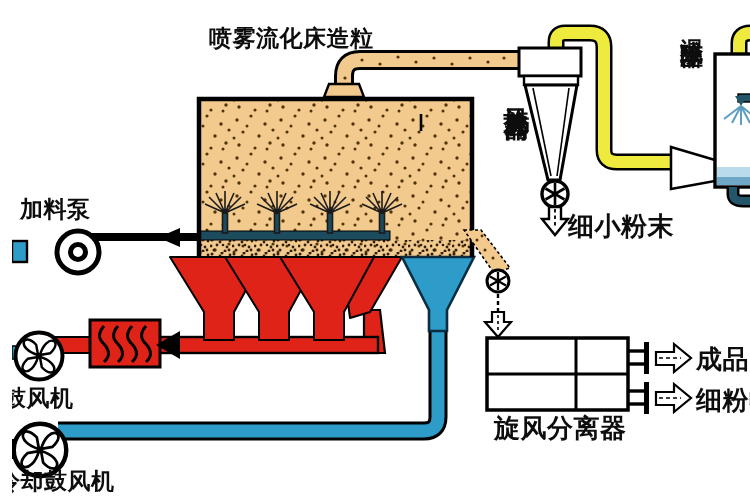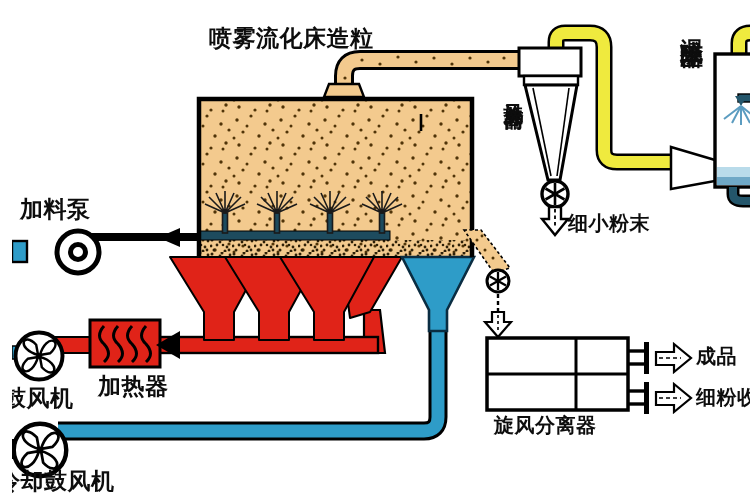--- a/index.html
+++ b/index.html
@@ -2,21 +2,21 @@
 <html><head>
 <meta charset="utf-8">
 <style>
   html,body{margin:0;padding:0;background:#fff;}
   .stage{position:relative;width:750px;height:500px;background:#fff;overflow:hidden;
          font-family:"DejaVu Sans",sans-serif;margin-left:12px;}
   .stage svg{position:absolute;left:0;top:0;}
   .lbl{position:absolute;font-weight:bold;color:#0d0d0d;font-size:23px;line-height:1.12;
        letter-spacing:0.5px;white-space:nowrap;}
   .lbl.v{writing-mode:vertical-rl;text-orientation:upright;letter-spacing:2px;line-height:1;}
-  .lbl.s{font-size:20px;}
+  .lbl.s{font-size:26px;}
 </style>
 </head>
 <body>
 
 <div class="stage">
 <svg width="750" height="500" viewBox="0 0 750 500">
   <defs>
     <pattern id="dotsSparse" width="44" height="38" patternUnits="userSpaceOnUse">
       <g fill="#503408">
         <circle cx="5" cy="6" r="1.7"></circle>
@@ -242,21 +242,20 @@
   </g>
   <g>
     <path d="M721,187 V194 Q721,201 731,201 H752" fill="none" stroke="#000" stroke-width="13"></path>
     <path d="M721,187 V194 Q721,201 731,201 H752" fill="none" stroke="#24566B" stroke-width="8"></path>
   </g>
 </svg>
 
 <div class="lbl" style="left:197px;top:26px;">喷雾流化床造粒</div>
 <div class="lbl" style="left:8px;top:197px;">加料泵</div>
 <div class="lbl" style="left:-9px;top:386px;">鼓风机</div>
-<div class="lbl" style="left:86px;top:374px;">加热器</div>
 <div class="lbl" style="left:-15px;top:469px;">冷却鼓风机</div>
 <div class="lbl v s" style="left:492px;top:86px;">旋风分离器</div>
 <div class="lbl s" style="left:556px;top:212px;">细小粉末</div>
 <div class="lbl v" style="left:668px;top:20px;">湿式除尘器</div>
 <div class="lbl s" style="left:482px;top:414px;">旋风分离器</div>
 <div class="lbl s" style="left:684px;top:345px;">成品</div>
 <div class="lbl s" style="left:684px;top:386px;">细粉收集</div>
 </div>
 
 </body></html>

